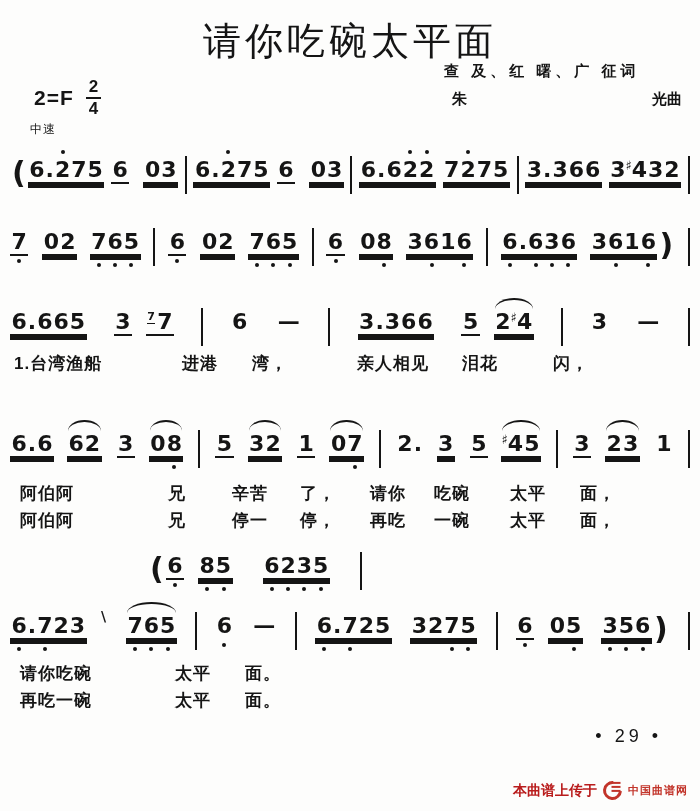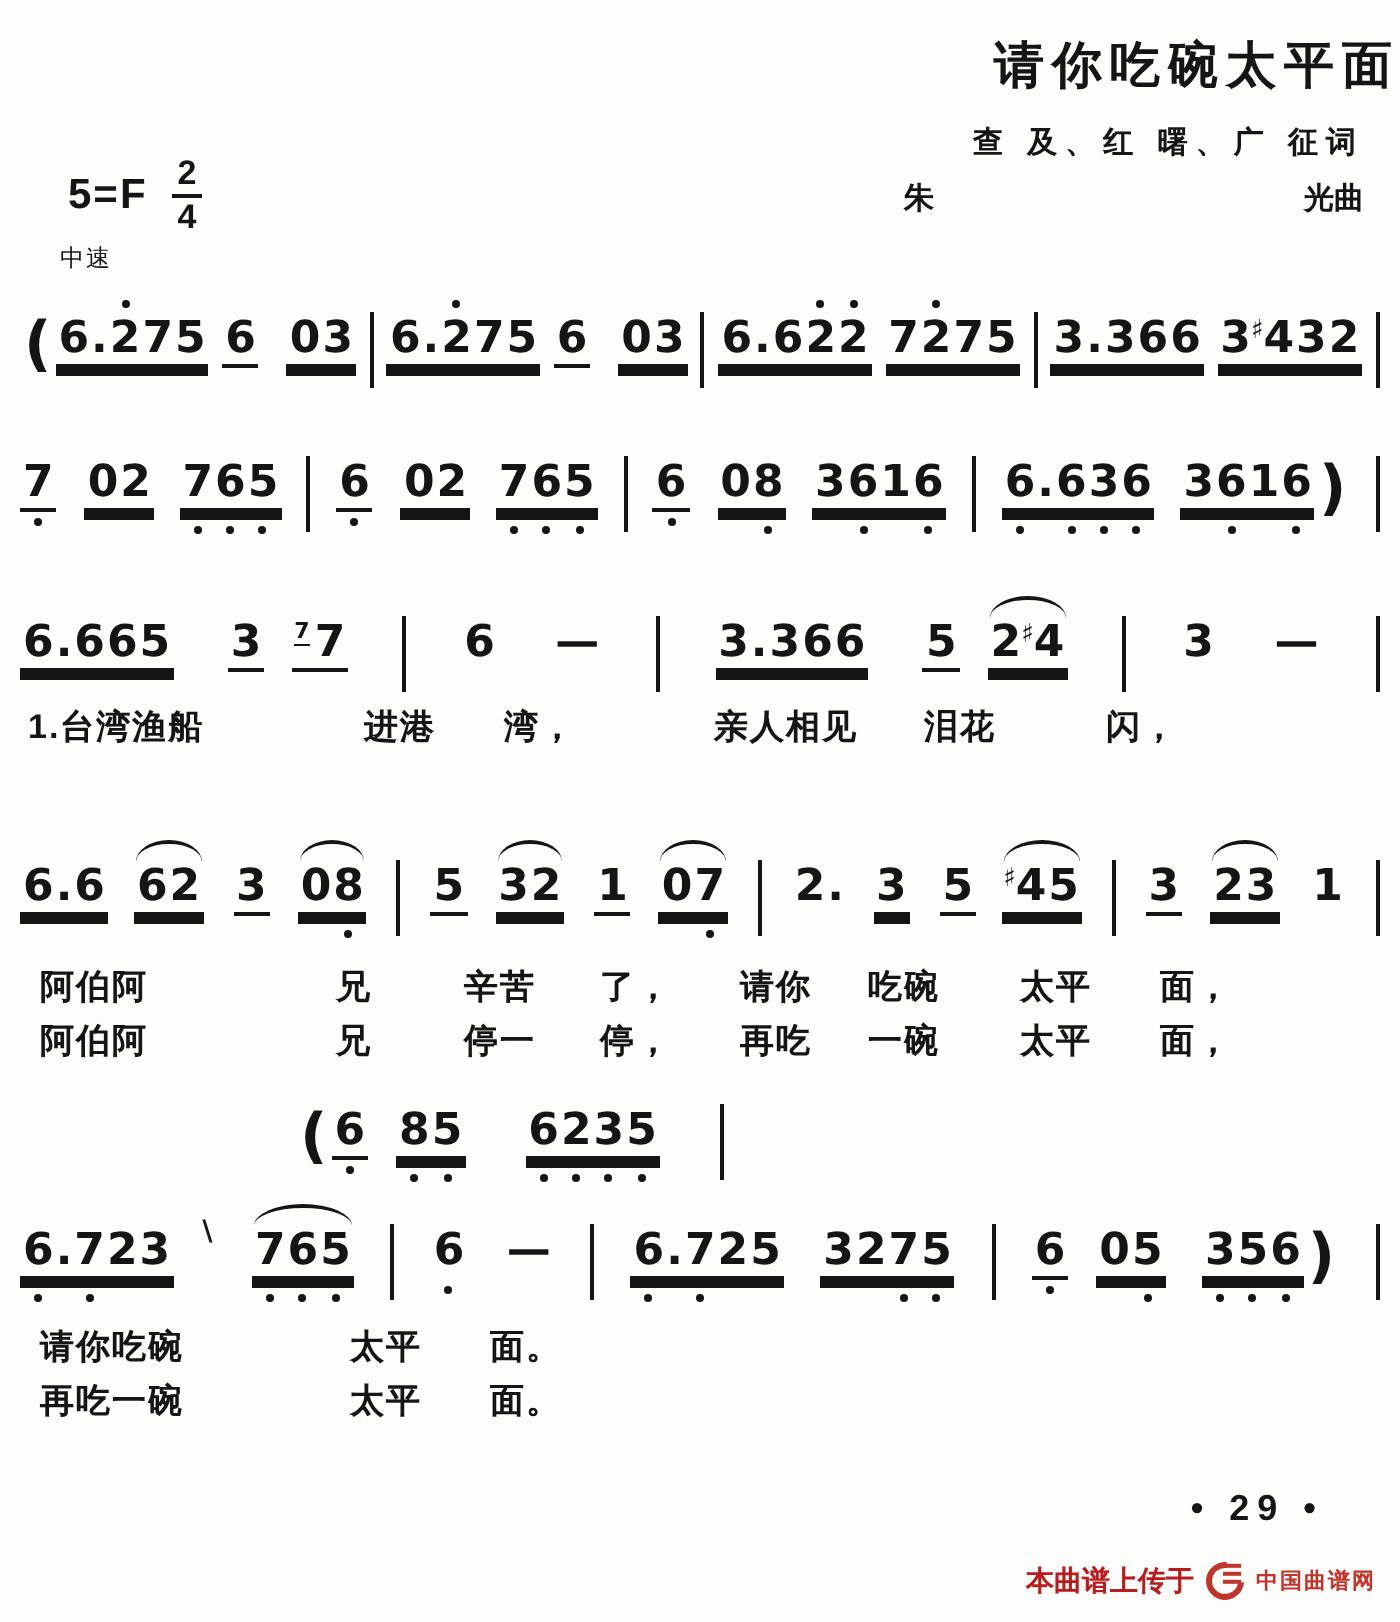--- a/index.html
+++ b/index.html
@@ -4,25 +4,25 @@
 <style>
   html,body{margin:0;padding:0;}
   body{background:#e8e8e8;}
   .sheet{
     position:relative;width:700px;height:811px;margin:0 auto;
     background:#fdfdfc;color:#151515;overflow:hidden;
     font-family:"Liberation Sans",sans-serif;
   }
   
   .title{
-    position:absolute;top:16px;left:0;width:100%;text-align:right;
-    font-size:25px;font-weight:bold;letter-spacing:4px;margin:0;
+    position:absolute;top:16px;left:0;width:100%;text-align:center;
+    font-size:38px;font-weight:normal;letter-spacing:4px;margin:0;
   }
   .credits{position:absolute;top:62px;right:18px;width:238px;font-weight:bold;}
-  .cr1{font-size:15px;letter-spacing:4px;text-align:right;white-space:nowrap;}
+  .cr1{font-size:15px;letter-spacing:4px;text-align:left;white-space:nowrap;}
   .cr2{display:flex;justify-content:space-between;font-size:15px;margin-top:9px;padding-left:8px;}
   .keysig{position:absolute;top:78px;left:34px;display:flex;align-items:center;font-weight:bold;}
   .keytext{font-size:21px;letter-spacing:1px;}
   .frac{display:inline-flex;flex-direction:column;align-items:center;margin-left:12px;font-size:17px;line-height:1.05;}
   .frac .num{border-bottom:2px solid #151515;padding:0 3px 1px;}
   .frac .den{padding-top:1px;}
   .tempo{position:absolute;top:121px;left:30px;font-size:12px;font-weight:normal;letter-spacing:1px;}
   
   .mline{
     position:absolute;left:10px;right:10px;display:flex;align-items:flex-start;
@@ -57,21 +57,21 @@
   .rowA span:nth-child(1){left:14px}.rowA span:nth-child(2){left:182px}
   .rowA span:nth-child(3){left:252px}.rowA span:nth-child(4){left:357px}
   .rowA span:nth-child(5){left:462px}.rowA span:nth-child(6){left:553px}
   .rowB span:nth-child(1){left:20px}.rowB span:nth-child(2){left:168px}
   .rowB span:nth-child(3){left:232px}.rowB span:nth-child(4){left:300px}
   .rowB span:nth-child(5){left:370px}.rowB span:nth-child(6){left:434px}
   .rowB span:nth-child(7){left:510px}.rowB span:nth-child(8){left:580px}
   .rowC span:nth-child(1){left:20px}.rowC span:nth-child(2){left:175px}
   .rowC span:nth-child(3){left:245px}
   
-  .pagenum{position:absolute;top:744px;right:38px;font-size:18px;font-weight:bold;letter-spacing:4px;}
+  .pagenum{position:absolute;top:726px;right:38px;font-size:18px;font-weight:normal;letter-spacing:4px;}
   .footer{position:absolute;top:781px;right:12px;display:flex;align-items:center;gap:6px;}
   .upnote{font-size:14px;font-weight:bold;color:#b91c1c;}
   .cq-logo{position:relative;display:inline-block;width:13px;height:13px;border-radius:50%;
            border:3px solid #c2342a;border-right-color:transparent;transform:rotate(-40deg);}
   .cq-logo::after{content:"";position:absolute;right:-3px;top:5px;width:9px;height:2px;background:#c2342a;
                   box-shadow:0 4px 0 #c2342a,0 -4px 0 #c2342a;transform:rotate(40deg);}
   .site{font-size:11px;font-weight:bold;color:#c2342a;letter-spacing:1px;}
 </style>
 </head>
 <body>
@@ -82,21 +82,21 @@
 
   <div class="credits">
     <div class="cr1">查 及、红 曙、广 征词</div>
     <div class="cr2">
       <span>朱</span>
       <span>光曲</span>
     </div>
   </div>
 
   <div class="keysig">
-    <span class="keytext">5=F</span>
+    <span class="keytext">2=F</span>
     <span class="frac">
       <span class="num">2</span>
       <span class="den">4</span>
     </span>
   </div>
 
   <div class="tempo">中速</div>
 
   <div class="mline l0">
       <span class="grp">

